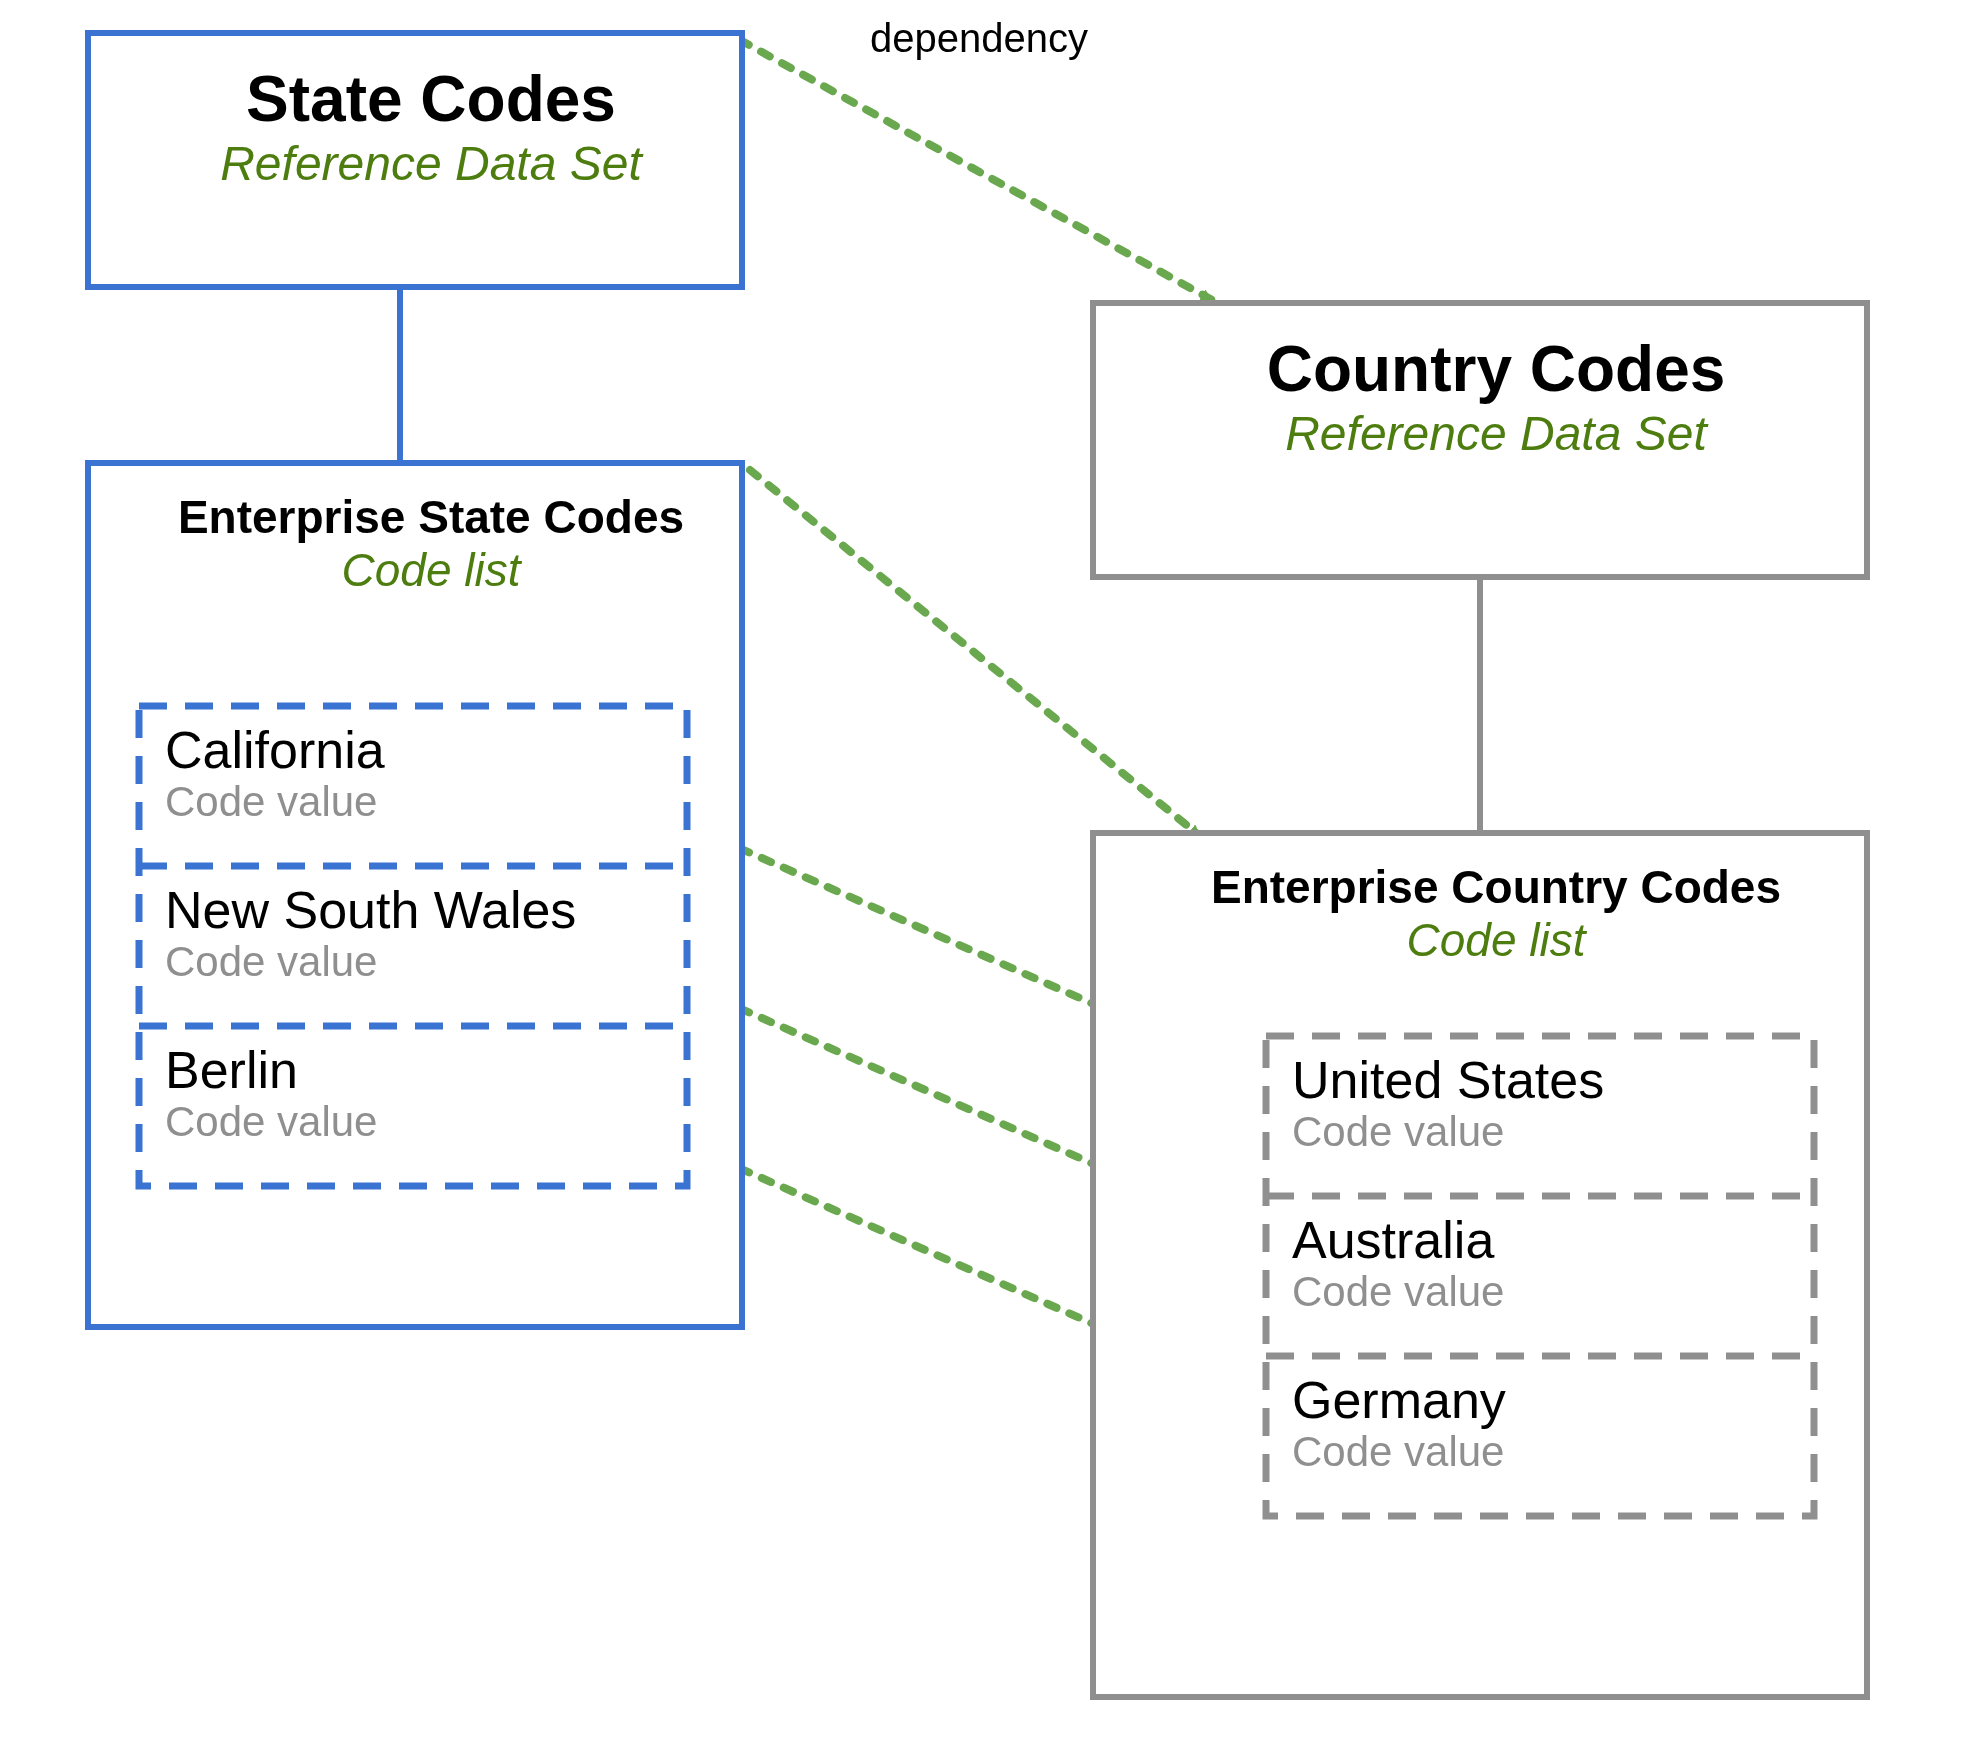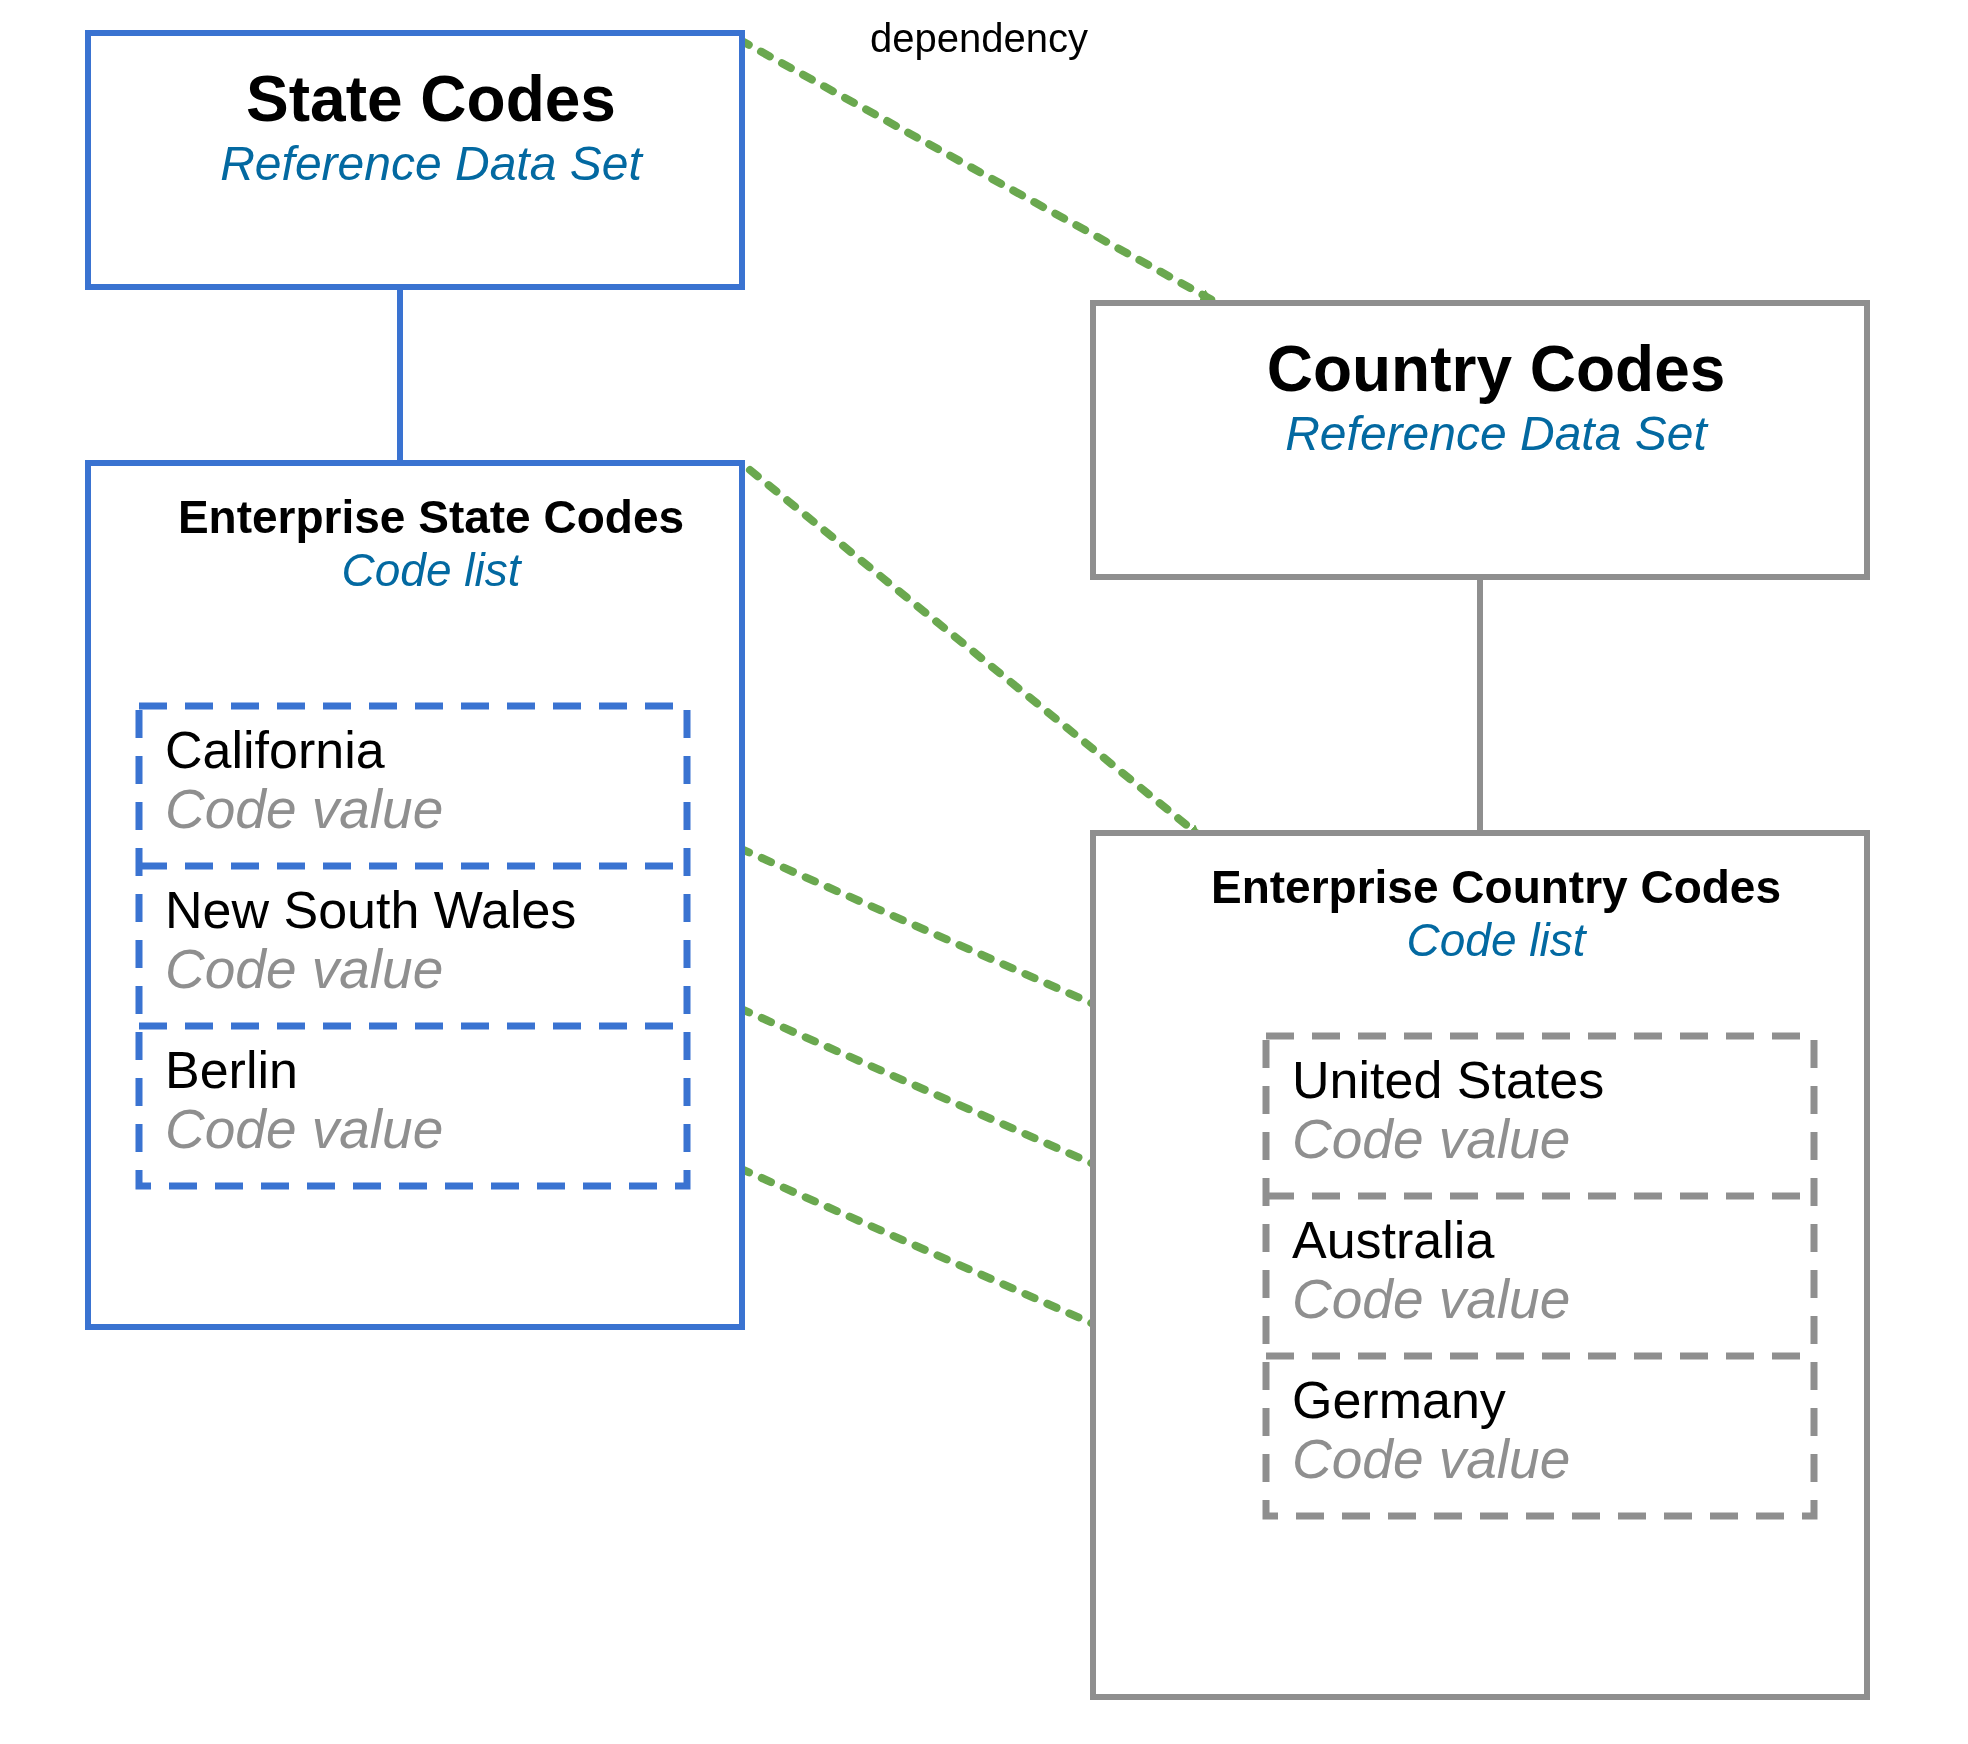--- a/index.html
+++ b/index.html
@@ -28,43 +28,42 @@
     padding-left: 32px;
   }
   .box .title {
     font-weight: 700;
     color: #000;
     text-align: center;
     line-height: 1.1;
   }
   .box .subtitle {
     font-style: italic;
-    color: #0369a1;
+    color: #4d7c0f;
     text-align: center;
     line-height: 1.1;
   }
   .ref-title { font-size: 64px; margin-top: 28px; }
   .ref-sub { font-size: 48px; margin-top: 4px; }
 
   .codelist-title { font-size: 46px; margin-top: 26px; }
   .codelist-sub { font-size: 46px; margin-top: 2px; }
 
   .value-item {
     position: absolute;
     box-sizing: border-box;
     padding: 16px 26px 12px 26px;
   }
   .value-name {
     font-size: 52px;
     color: #000;
     line-height: 1.1;
   }
   .value-sub {
-    font-size: 55px;
-    font-style: italic;
+    font-size: 42px;
     color: #8f8f8f;
     line-height: 1.1;
   }
 
   .dep-label {
     position: absolute;
     font-size: 40px;
     color: #000;
   }
 </style>

